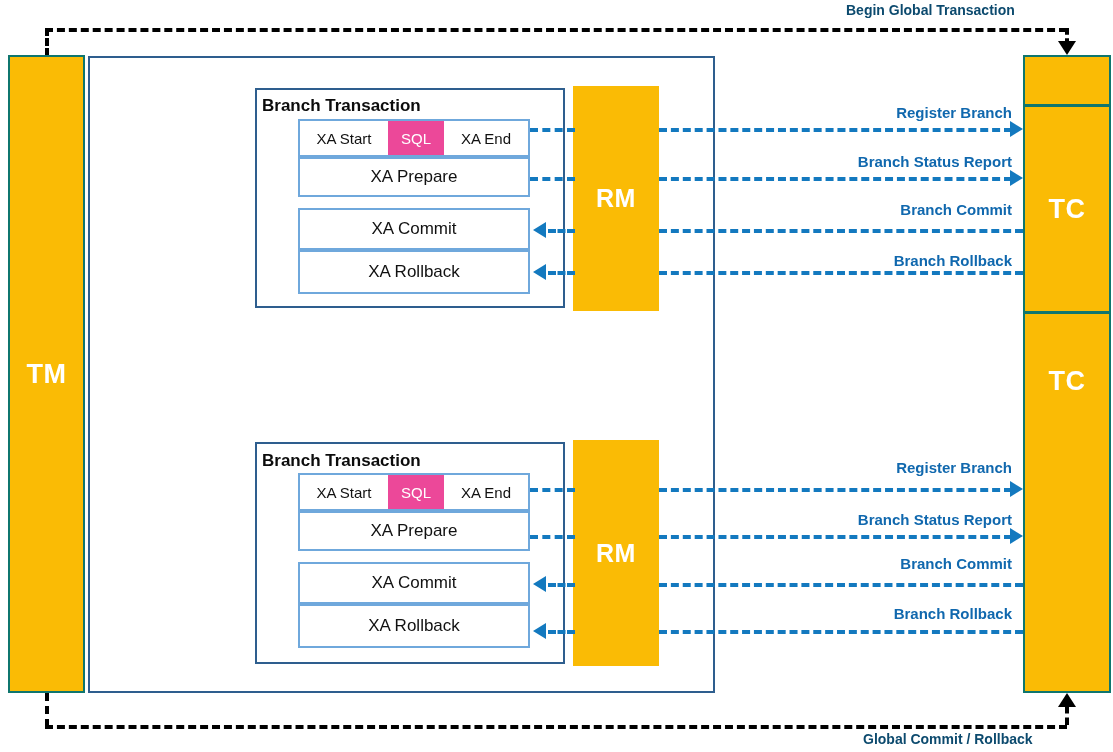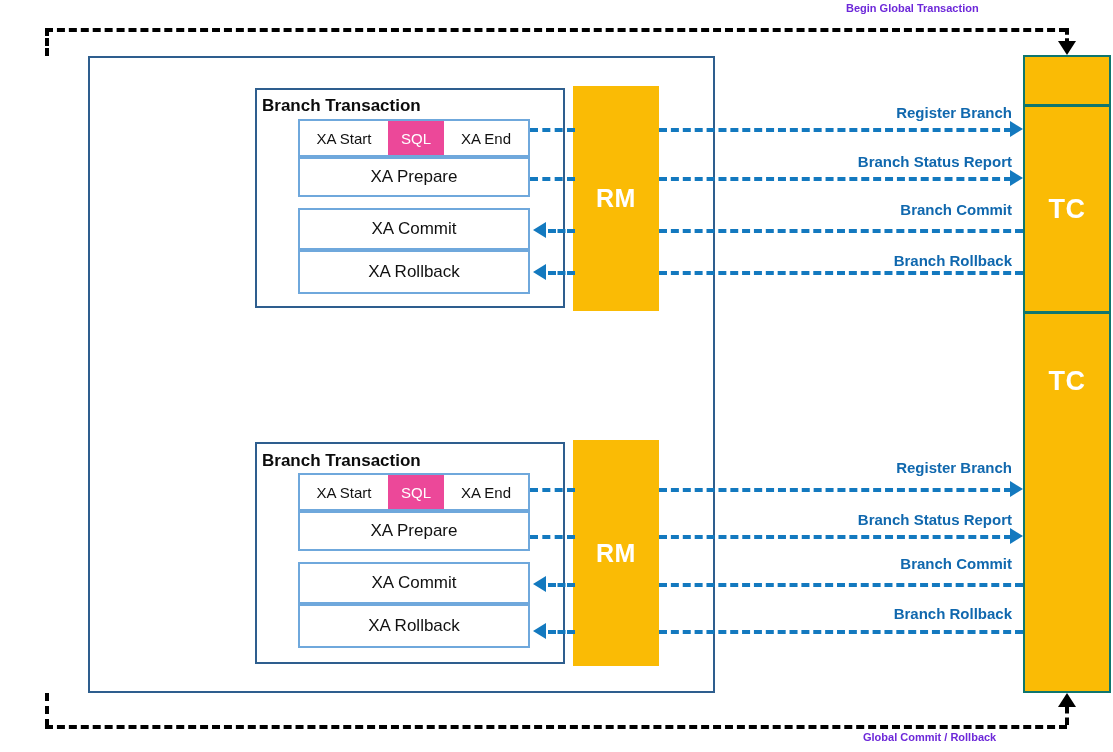--- a/index.html
+++ b/index.html
@@ -39,37 +39,40 @@
            border-right:13px solid #1379BF;}
   .arrow-d{position:absolute;width:0;height:0;
            border-left:9px solid transparent;border-right:9px solid transparent;
            border-top:14px solid #000000;}
   .arrow-u{position:absolute;width:0;height:0;
            border-left:9px solid transparent;border-right:9px solid transparent;
            border-bottom:14px solid #000000;}
 
   .flowlabel{position:absolute;color:#1068AE;font-weight:bold;font-size:15px;
              white-space:nowrap;text-align:right;}
-  .blacklabel{position:absolute;color:#6d28d9;font-weight:bold;font-size:11px;
+  .blacklabel{position:absolute;color:#0c4a6e;font-weight:bold;font-size:14px;
               white-space:nowrap;}
 </style>
 </head>
 <body>
 
 <div id="stage">
 
   <div class="abs blacklabel" style="left:846px;top:2px;">Begin Global Transaction</div>
 
   <div class="abs vdash-black" style="left:45px;top:28px;height:28px;"></div>
 
   <div class="abs dash-black" style="left:45px;top:28px;width:1022px;"></div>
 
   <div class="abs vdash-black" style="left:1065px;top:28px;height:17px;"></div>
   <div class="arrow-d" style="left:1058px;top:41px;"></div>
 
+  <div class="abs orange" style="left:8px;top:55px;width:77px;height:638px;font-size:27px;">
+    <span>TM</span>
+  </div>
 
   <div class="abs bluebox" style="left:88px;top:56px;width:627px;height:637px;"></div>
 
 
   <div class="abs bluebox" style="left:255px;top:88px;width:310px;height:220px;"></div>
 
   <div class="abs boxlabel" style="left:262px;top:96px;font-size:17px;">Branch Transaction</div>
 
   <div class="abs bluebox-thin" style="left:298px;top:119px;width:232px;height:38px;padding:0;">
     <div class="cellrow" style="height:100%;">

